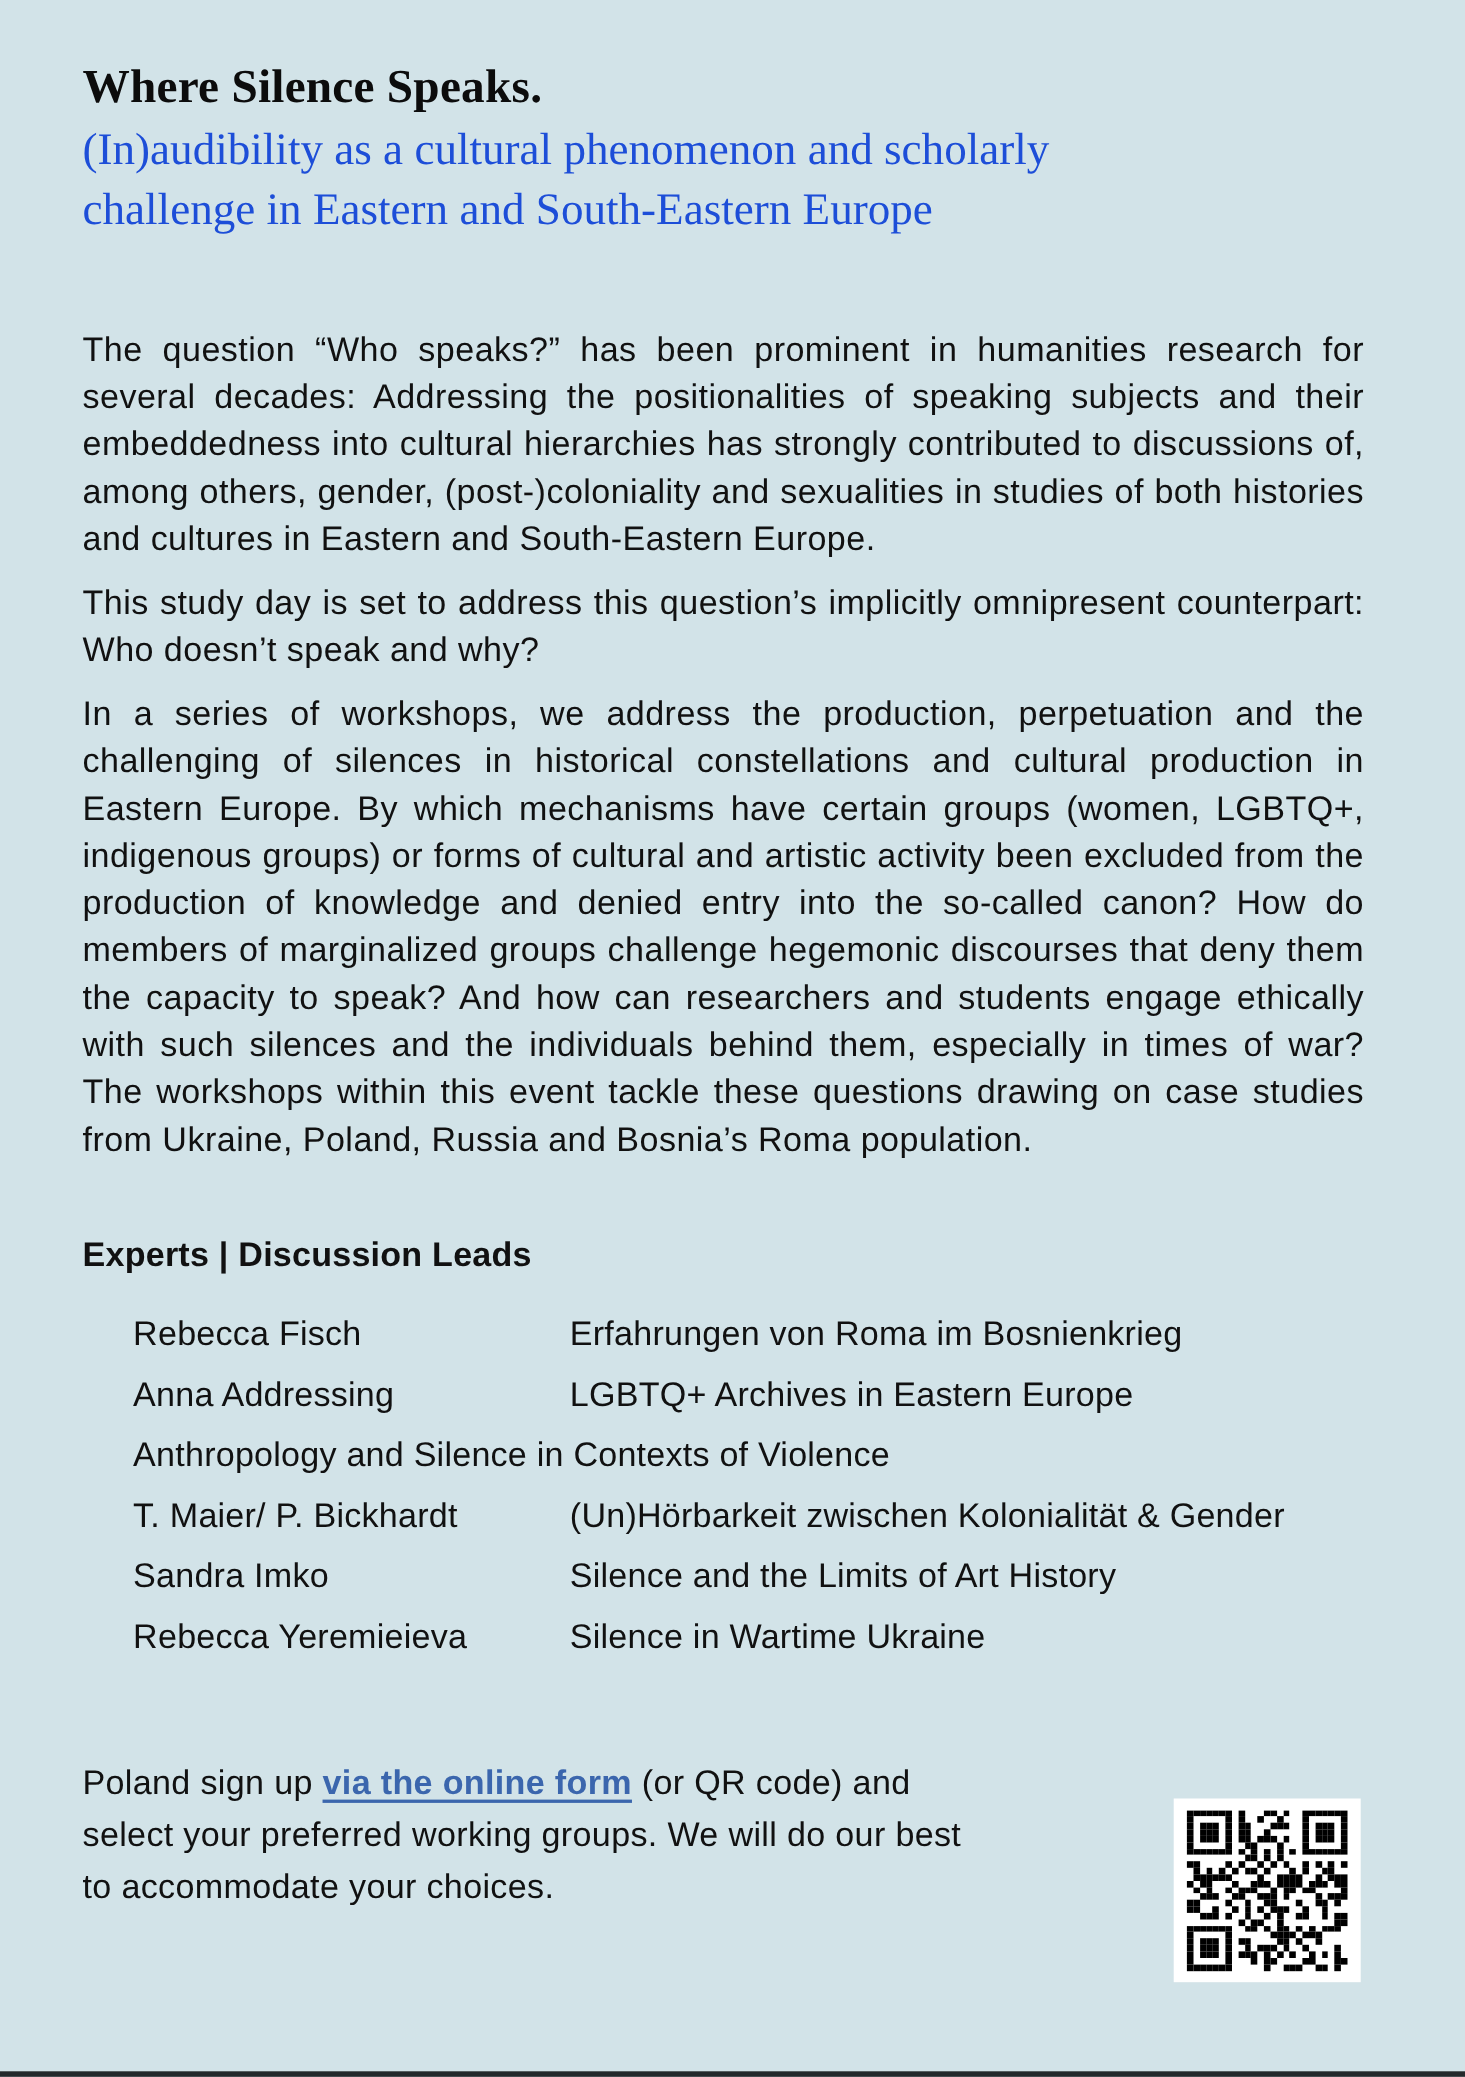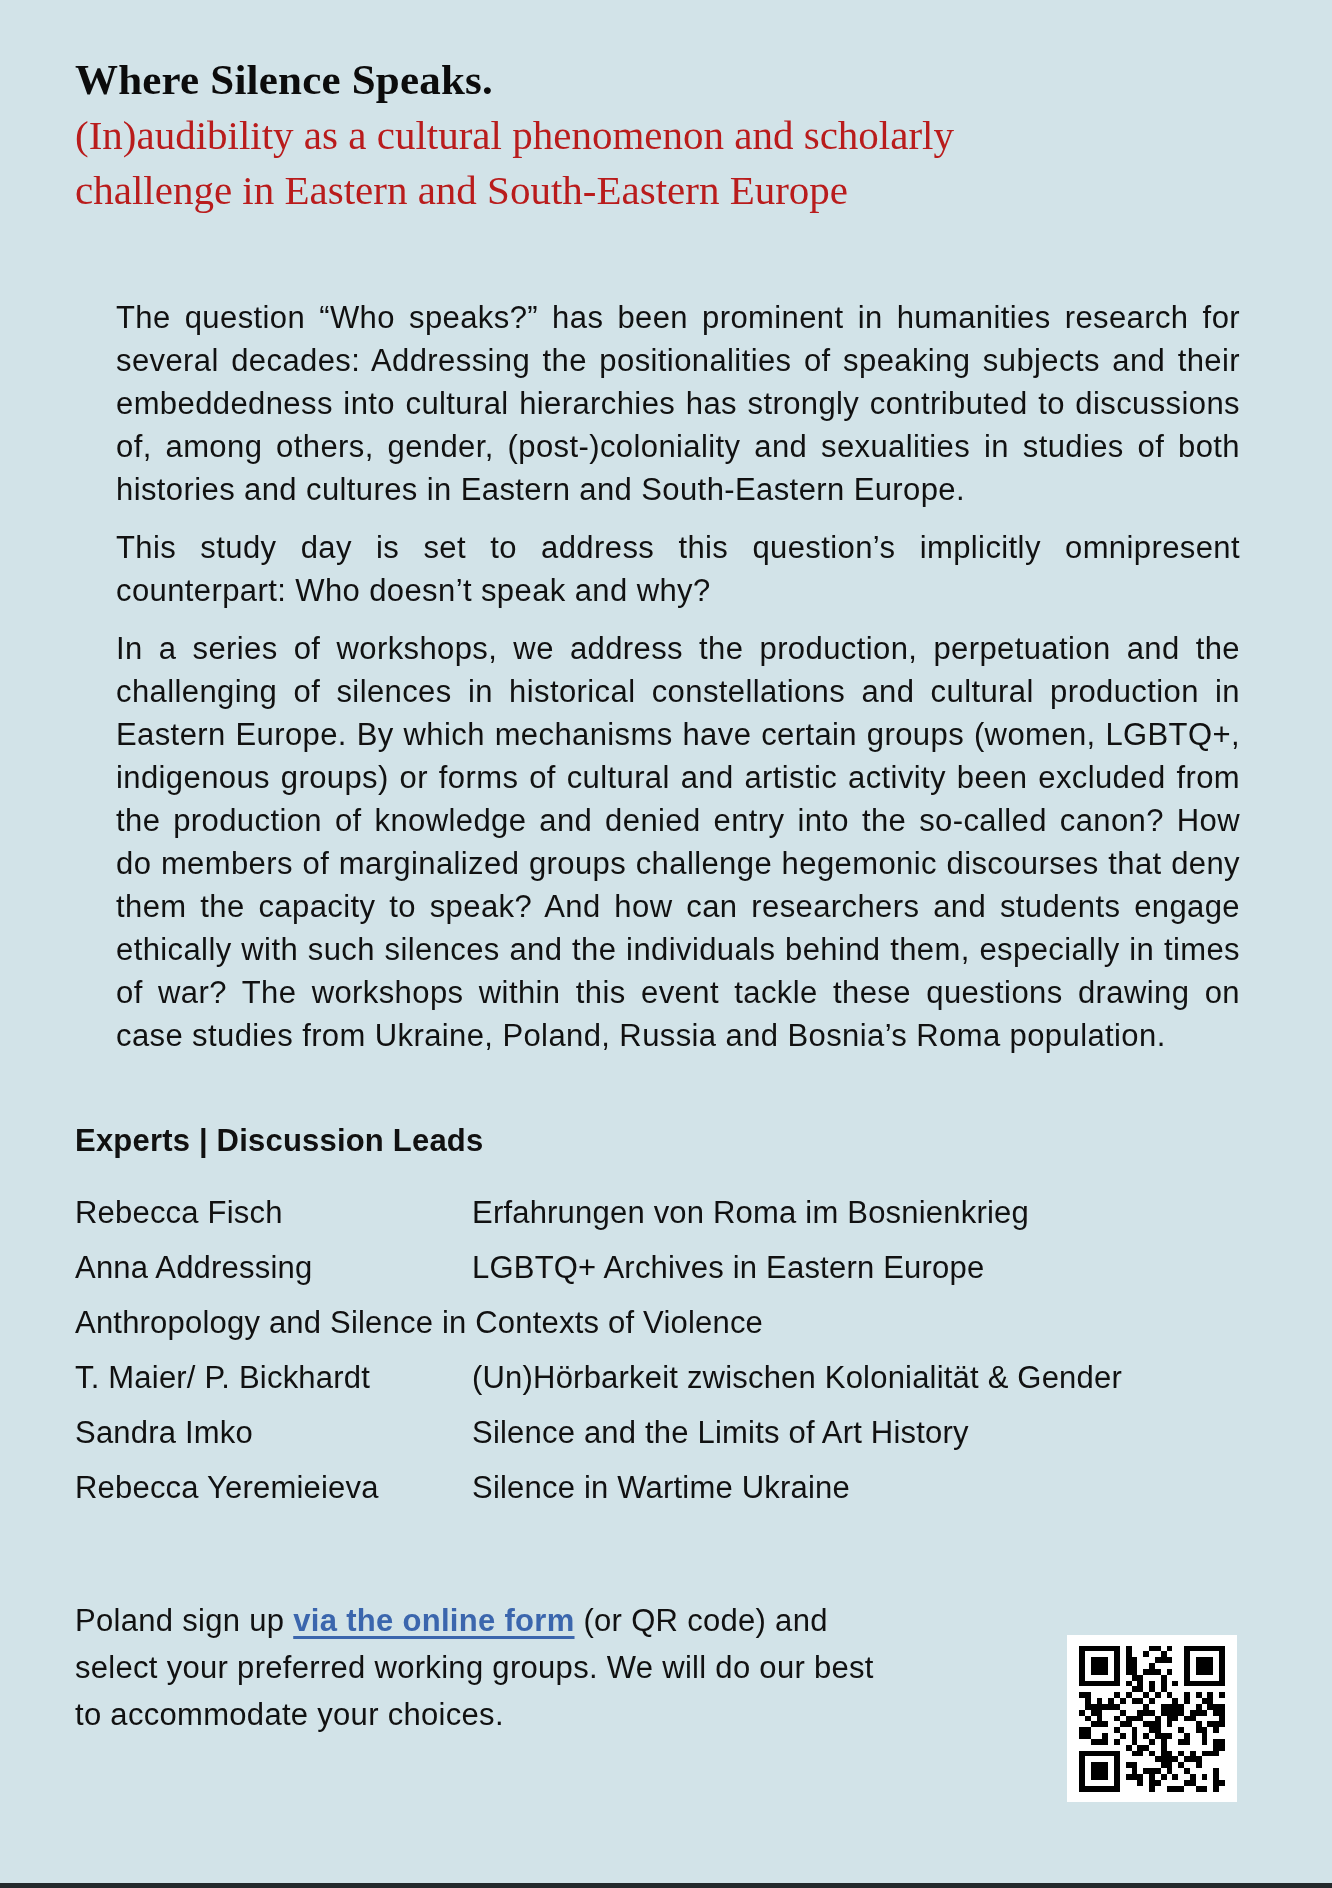--- a/index.html
+++ b/index.html
@@ -14,40 +14,40 @@
   .page { position: relative; width: 1332px; height: 1888px; border-radius: 11px; }
   .content { padding: 52px 92px 0 75px; }
 
   
   .title-block { font-family: "Liberation Serif", serif; }
   h1.title {
     margin: 0; font-size: 43px; line-height: 56px;
     font-weight: 700; letter-spacing: 0.2px; color: #0c0c0c;
   }
   .subtitle-line {
-    font-size: 41px; line-height: 55px; font-weight: 400; color: #b91c1c;
+    font-size: 41px; line-height: 55px; font-weight: 400; color: #1d4ed8;
   }
 
   
-  .intro { margin-top: 78px; margin-left: 41px; }
+  .intro { margin-top: 78px; }
   .intro p {
     margin: 0 0 15px 0;
     font-size: 31px; line-height: 43px;
     letter-spacing: 0.4px;
     text-align: justify;
   }
   .intro p:last-child { margin-bottom: 0; }
 
   
   .experts-heading {
     margin: 66px 0 0 0;
     font-size: 31px; font-weight: 700; letter-spacing: 0.2px;
   }
   .experts-table { margin-top: 36px; }
-  .expert-row { display: flex; align-items: baseline; height: 55px; }
+  .expert-row { display: flex; align-items: baseline; height: 55px; margin-left: 46px; }
   .expert-name { width: 397px; flex: 0 0 397px; font-size: 31px; letter-spacing: 0.2px; }
   .expert-topic { font-size: 31px; letter-spacing: 0.2px; }
 
   
   .registration { margin-top: 72px; }
   .registration-heading {
     margin: 0; font-size: 31px; font-weight: 700; letter-spacing: 0.2px;
   }
   .signup {
     margin: 16px 0 0 0;

